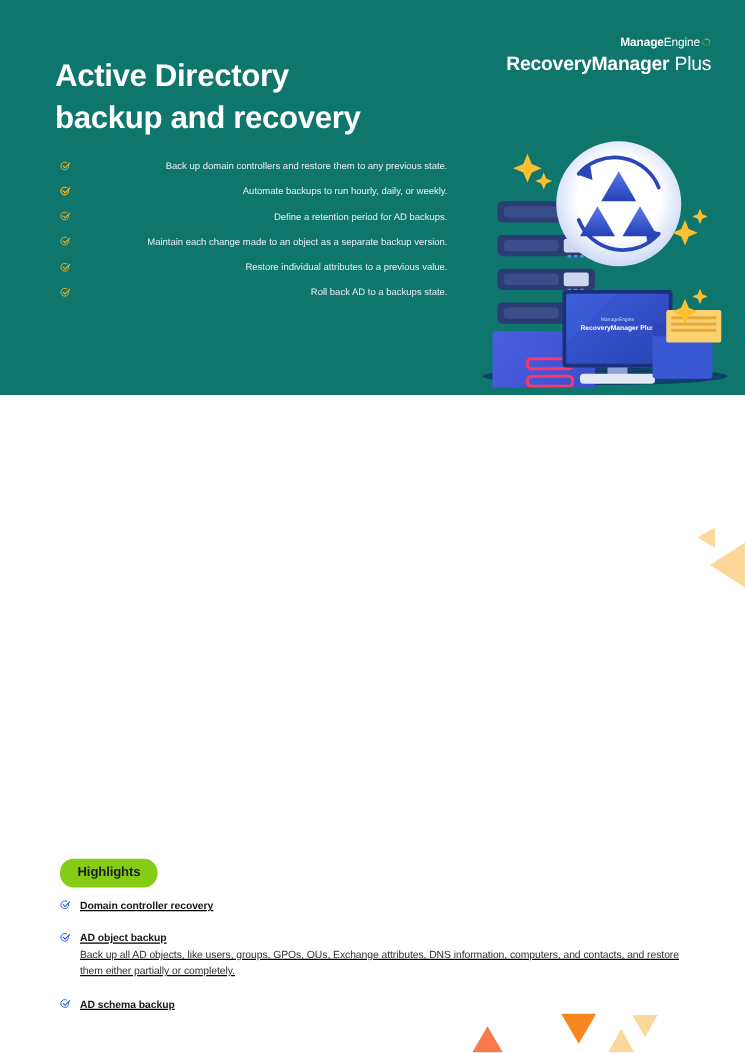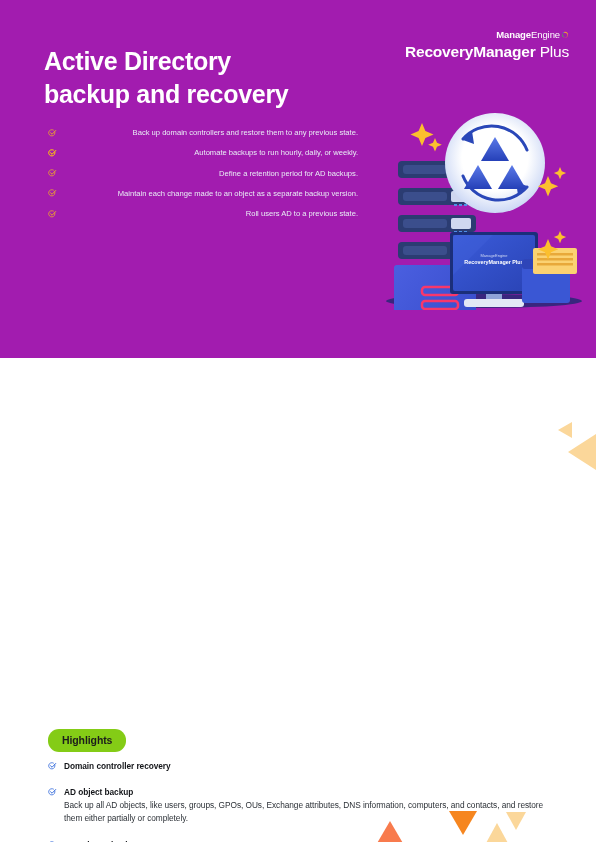--- a/index.html
+++ b/index.html
@@ -8,22 +8,22 @@
     font-family: "Liberation Sans", sans-serif;
     background:#ffffff;
     position:relative;
     overflow:hidden;
   }
 
   
   .hero {
     position:relative;
     width:596px;
-    height:358px;
-    background:#a21caf;
+    height:316px;
+    background:#0f766e;
     overflow:hidden;
   }
   .logo-block {
     position:absolute;
     top:30px; right:27px;
     text-align:right;
     line-height:1;
   }
   .logo-me {
     font-size:9.5px;
@@ -105,20 +105,21 @@
   .features {
     position:absolute;
     left:48px; top:402px;
     width:500px;
     list-style:none;
   }
   .feature {
     position:relative;
     padding-left:16px;
     margin-bottom:13.5px;
+    text-decoration:underline;
   }
   .feature:last-child { margin-bottom:0; }
   .f-chk {
     position:absolute;
     left:0; top:2px;
     width:9px; height:9px;
   }
   .f-title {
     font-size:8.3px;
     font-weight:bold;
@@ -184,21 +185,25 @@
           <path d="M17.2 3.2 L9 11.6 L5.6 8.4" fill="none" stroke="#f5b21f" stroke-width="1.9" stroke-linecap="round" stroke-linejoin="round"></path>
           <path d="M15.2 6.2 A7 7 0 1 1 12.2 2.4" fill="none" stroke="#f5b21f" stroke-width="1.6" stroke-linecap="round"></path>
         </svg><span>Define a retention period for AD backups.</span></li>
       <li><svg class="chk" viewBox="0 0 20 20">
           <path d="M17.2 3.2 L9 11.6 L5.6 8.4" fill="none" stroke="#f5b21f" stroke-width="1.9" stroke-linecap="round" stroke-linejoin="round"></path>
           <path d="M15.2 6.2 A7 7 0 1 1 12.2 2.4" fill="none" stroke="#f5b21f" stroke-width="1.6" stroke-linecap="round"></path>
         </svg><span>Maintain each change made to an object as a separate backup version.</span></li>
       <li><svg class="chk" viewBox="0 0 20 20">
           <path d="M17.2 3.2 L9 11.6 L5.6 8.4" fill="none" stroke="#f5b21f" stroke-width="1.9" stroke-linecap="round" stroke-linejoin="round"></path>
           <path d="M15.2 6.2 A7 7 0 1 1 12.2 2.4" fill="none" stroke="#f5b21f" stroke-width="1.6" stroke-linecap="round"></path>
-        </svg><span>Roll users AD to a previous state.</span></li>
+        </svg><span>Restore individual attributes to a previous value.</span></li>
+      <li><svg class="chk" viewBox="0 0 20 20">
+          <path d="M17.2 3.2 L9 11.6 L5.6 8.4" fill="none" stroke="#f5b21f" stroke-width="1.9" stroke-linecap="round" stroke-linejoin="round"></path>
+          <path d="M15.2 6.2 A7 7 0 1 1 12.2 2.4" fill="none" stroke="#f5b21f" stroke-width="1.6" stroke-linecap="round"></path>
+        </svg><span>Roll back AD to a backups state.</span></li>
     </ul>
 
   <svg class="illus" viewBox="0 0 224 205">
     <defs>
       <linearGradient id="towerGrad" x1="0" y1="0" x2="1" y2="1">
         <stop offset="0%" stop-color="#4a5fe0"></stop>
         <stop offset="100%" stop-color="#3347c4"></stop>
       </linearGradient>
       <linearGradient id="triGrad" x1="0" y1="0" x2="0" y2="1">
         <stop offset="0%" stop-color="#5b7ae8"></stop>

